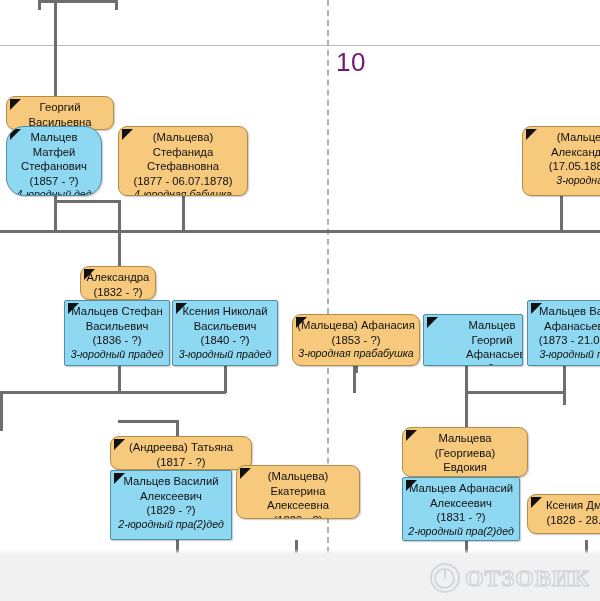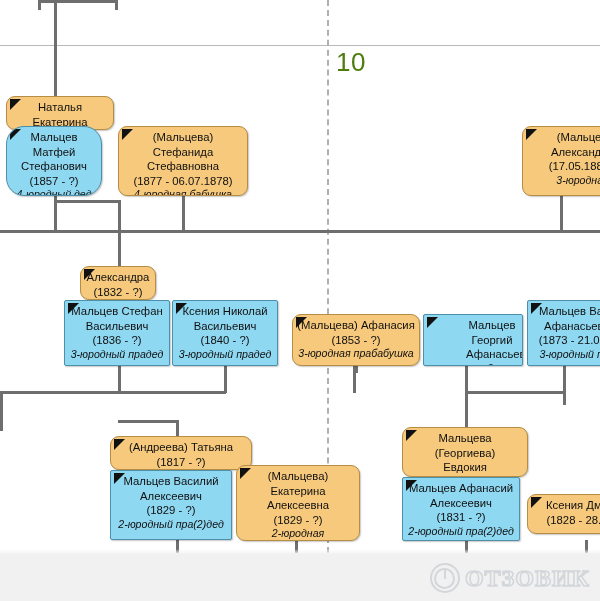--- a/index.html
+++ b/index.html
@@ -27,21 +27,21 @@
   }
   .pb-v {
     position: absolute;
     top: 0;
     width: 0;
     border-left: 2px dashed #b0b0b0;
   }
   .page-num {
     position: absolute;
     font-size: 26px;
-    color: #4d7c0f;
+    color: #701a75;
     font-family: "Liberation Sans", "DejaVu Sans", sans-serif;
     letter-spacing: .5px;
   }
 
   
   .ln {
     position: absolute;
     background: #6e6e6e;
   }
   .ln.v { width: 3px; }
@@ -189,21 +189,21 @@
   <div class="ln v" style="left:295px; top:540px; height:18px;"></div>
   <div class="ln v" style="left:465px; top:540px; height:18px;"></div>
   <div class="ln v" style="left:585px; top:540px; height:18px;"></div>
 
   <div class="node female" style="left:6px; top:96px; width:108px; height:34px;">
     <span class="corner">
       <svg width="13" height="13" viewBox="0 0 13 13">
           <path d="M1 12 L1 1 L12 1 Z" fill="#111"></path>
         </svg>
     </span>
-    <span class="nm">Наталья Екатерина</span>
+    <span class="nm">Георгий Васильевна</span>
     <span class="dt">(1861 - ?)</span>
   </div>
 
   <div class="node male" style="left:6px; top:126px; width:96px; height:70px;border-radius:18px;">
     <span class="corner">
       <svg width="13" height="13" viewBox="0 0 13 13">
           <path d="M1 12 L1 1 L12 1 Z" fill="#111"></path>
         </svg>
     </span>
     <span class="nm">Мальцев Матфей
@@ -319,21 +319,21 @@
       <svg width="13" height="13" viewBox="0 0 13 13">
           <path d="M1 12 L1 1 L12 1 Z" fill="#111"></path>
         </svg>
     </span>
     <span class="nm">Мальцев Василий
 Алексеевич</span>
     <span class="dt">(1829 - ?)</span>
     <span class="rel">2-юродный пра(2)дед</span>
   </div>
 
-  <div class="node female" style="left:236px; top:465px; width:124px; height:76px;">
+  <div class="node female" style="left:236px; top:465px; width:124px; height:54px;">
     <span class="corner">
       <svg width="13" height="13" viewBox="0 0 13 13">
           <path d="M1 12 L1 1 L12 1 Z" fill="#111"></path>
         </svg>
     </span>
     <span class="nm">(Мальцева) Екатерина
 Алексеевна</span>
     <span class="dt">(1829 - ?)</span>
     <span class="rel">2-юродная
 пра(2)бабушка</span>

